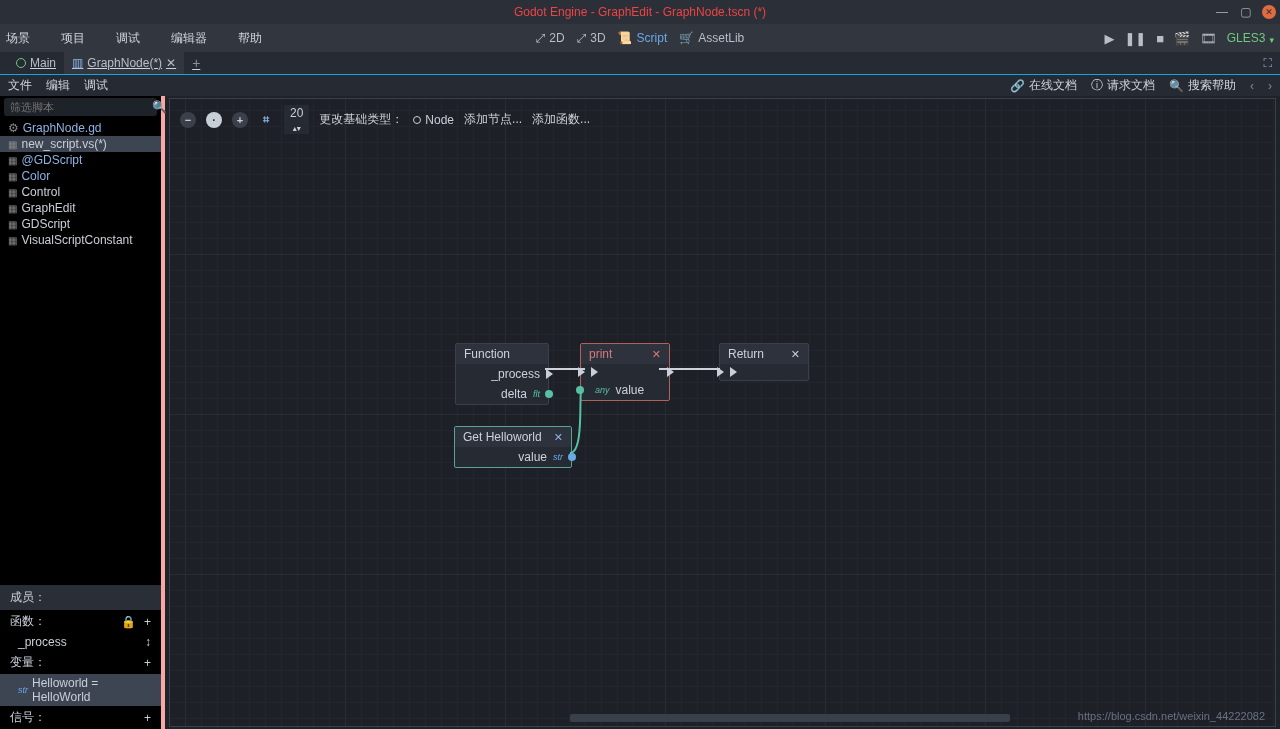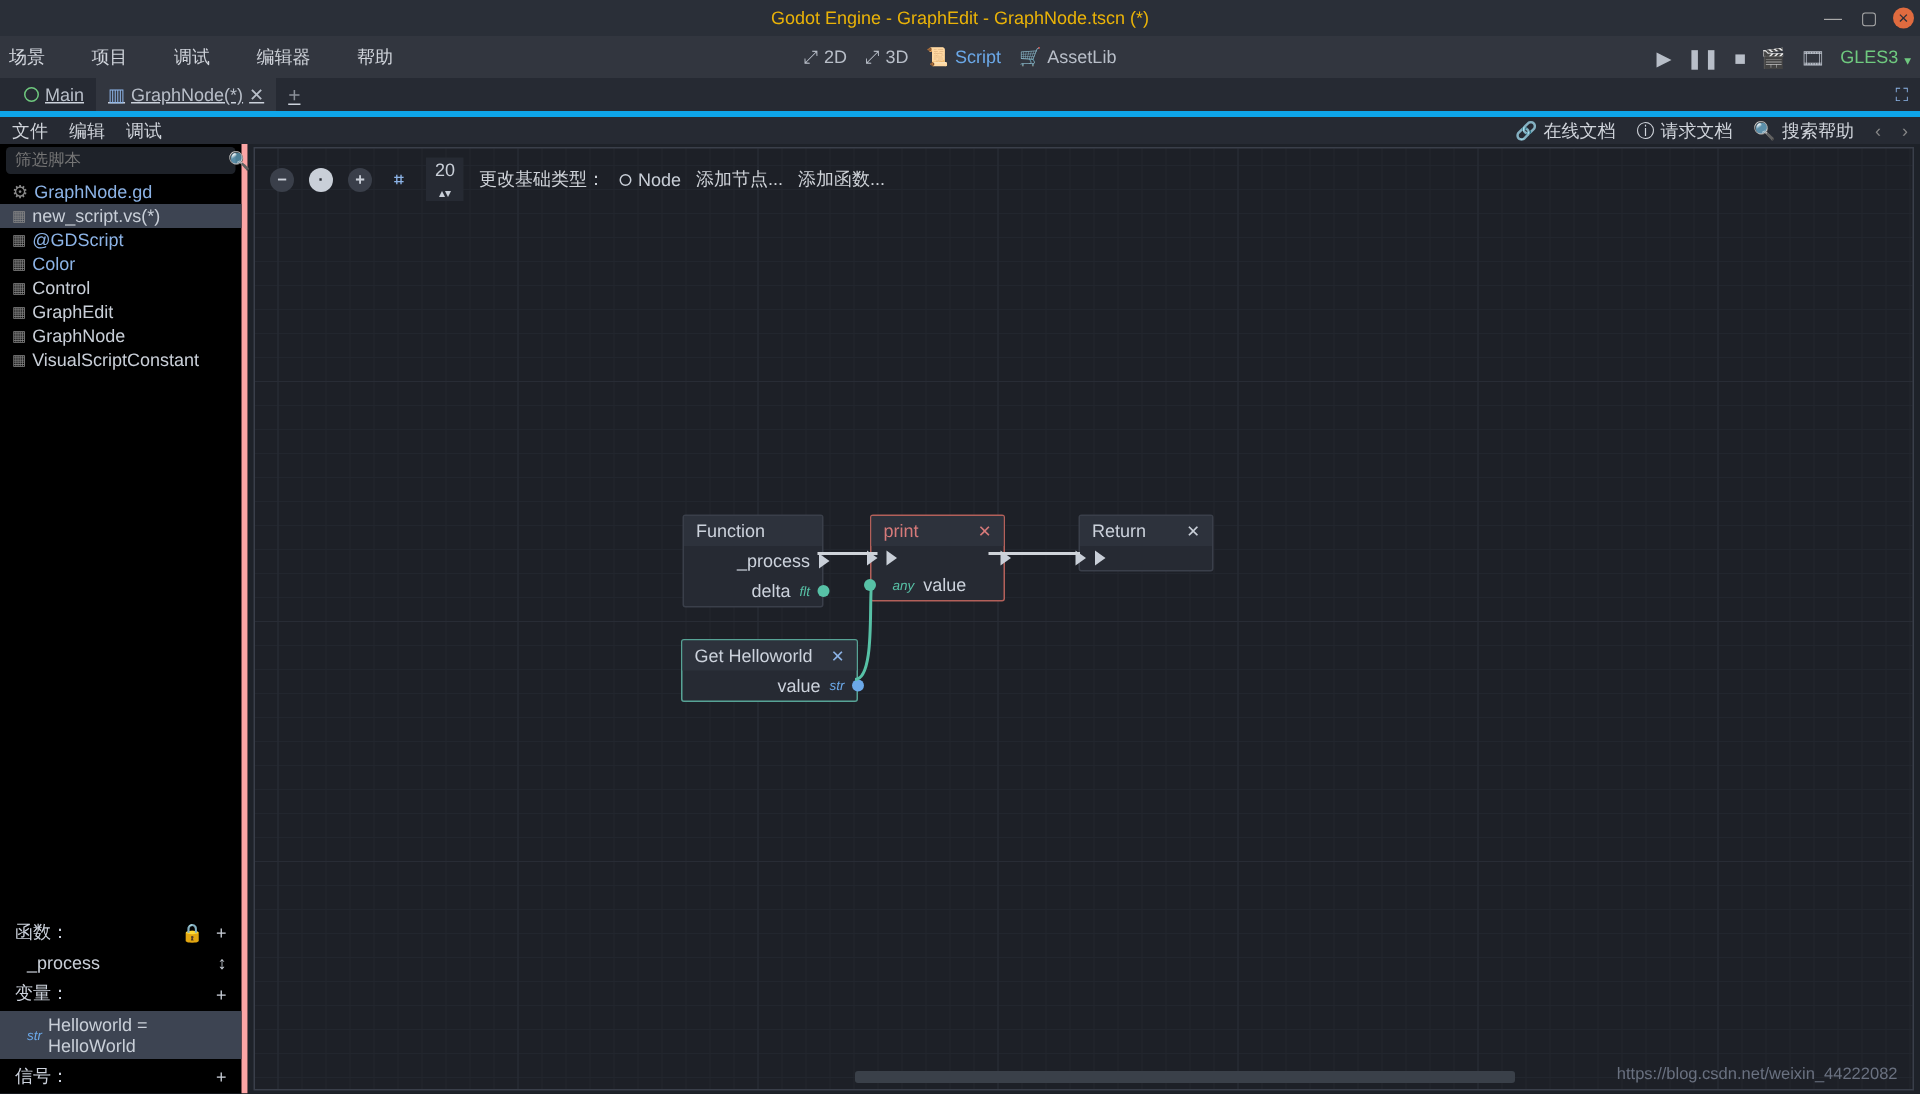--- a/index.html
+++ b/index.html
@@ -1,20 +1,20 @@
 <!DOCTYPE html>
 <html><head>
 <meta charset="utf-8">
 <style>
 * { margin: 0; padding: 0; box-sizing: border-box; font-family: "Segoe UI", Arial, sans-serif; font-size: 12px; }
 body { background: #1e2229; color: #ccd2dc; width: 1280px; height: 729px; overflow: hidden; position: relative; }
 
 
 .titlebar { background: #2a2f38; height: 24px; display: flex; align-items: center; justify-content: center; position: relative; }
-.titlebar .title { color: #eab308; font-size: 12px; }
+.titlebar .title { color: #ef4444; font-size: 12px; }
 .window-controls { position: absolute; right: 4px; display: flex; gap: 8px; align-items: center; }
 .window-controls span { width: 16px; height: 16px; display: inline-flex; align-items: center; justify-content: center; color: #aaa; cursor: pointer; }
 .window-controls .close { background: #e06b3f; border-radius: 50%; width: 14px; height: 14px; color: #2a2f38; font-size: 9px; }
 
 
 .menubar { background: #32363f; height: 28px; display: flex; align-items: center; padding: 0 6px; position: relative; }
 .menubar .menu-left { display: flex; gap: 31px; }
 .menubar .menu-left span { color: #d0d4db; cursor: pointer; }
 .menubar .menu-center { position: absolute; left: 50%; transform: translateX(-50%); display: flex; gap: 12px; align-items: center; }
 .menubar .menu-center .mode { display: flex; align-items: center; gap: 4px; color: #b8bec8; cursor: pointer; }
@@ -26,21 +26,21 @@
 
 .tabbar { background: #262a33; height: 22px; display: flex; align-items: center; padding-left: 8px; position: relative; text-decoration: underline;}
 .tab { display: flex; align-items: center; gap: 4px; padding: 0 8px; height: 100%; color: #b8bec8; cursor: pointer; }
 .tab.active { background: #32363f; }
 .tab .dot { width: 10px; height: 10px; border: 1.5px solid #6fc97f; border-radius: 50%; }
 .tab .close { font-size: 12px; }
 .tab .plus { font-size: 14px; color: #8a8f98; }
 .tabbar .expand { position: absolute; right: 8px; color: #8cb3e6; cursor: pointer; }
 
 
-.submenu { background: #262a33; height: 22px; display: flex; align-items: center; padding: 0 8px; position: relative; border-top: 4px solid #0ea5e9;}
+.submenu { background: #262a33; height: 22px; display: flex; align-items: center; padding: 0 8px; position: relative; border-top: 1px solid #0ea5e9;}
 .submenu .left { display: flex; gap: 14px; }
 .submenu .left span { color: #d0d4db; cursor: pointer; }
 .submenu .right { position: absolute; right: 8px; display: flex; gap: 14px; align-items: center; }
 .submenu .right .item { display: flex; align-items: center; gap: 4px; color: #d0d4db; cursor: pointer; }
 .submenu .right .nav { color: #888; }
 
 
 .main { display: flex; height: 633px; }
 
 
@@ -202,28 +202,29 @@
       <div class="script-item mod">
           <span class="grid">▦</span>
           <span>Control</span>
         </div>
       <div class="script-item mod">
           <span class="grid">▦</span>
           <span>GraphEdit</span>
         </div>
       <div class="script-item mod">
           <span class="grid">▦</span>
-          <span>GraphNode</span>
+          <span>GDScript</span>
         </div>
       <div class="script-item mod">
           <span class="grid">▦</span>
           <span>VisualScriptConstant</span>
         </div>
     </div>
     <div class="spacer"></div>
+    <div class="member-header">成员：</div>
     <div class="section-row">
       <span>函数：</span>
       <span class="icons">
           <span>🔒</span>
           <span>+</span>
         </span>
     </div>
     <div class="member-item">
       <span>_process</span>
       <span>↕</span>

